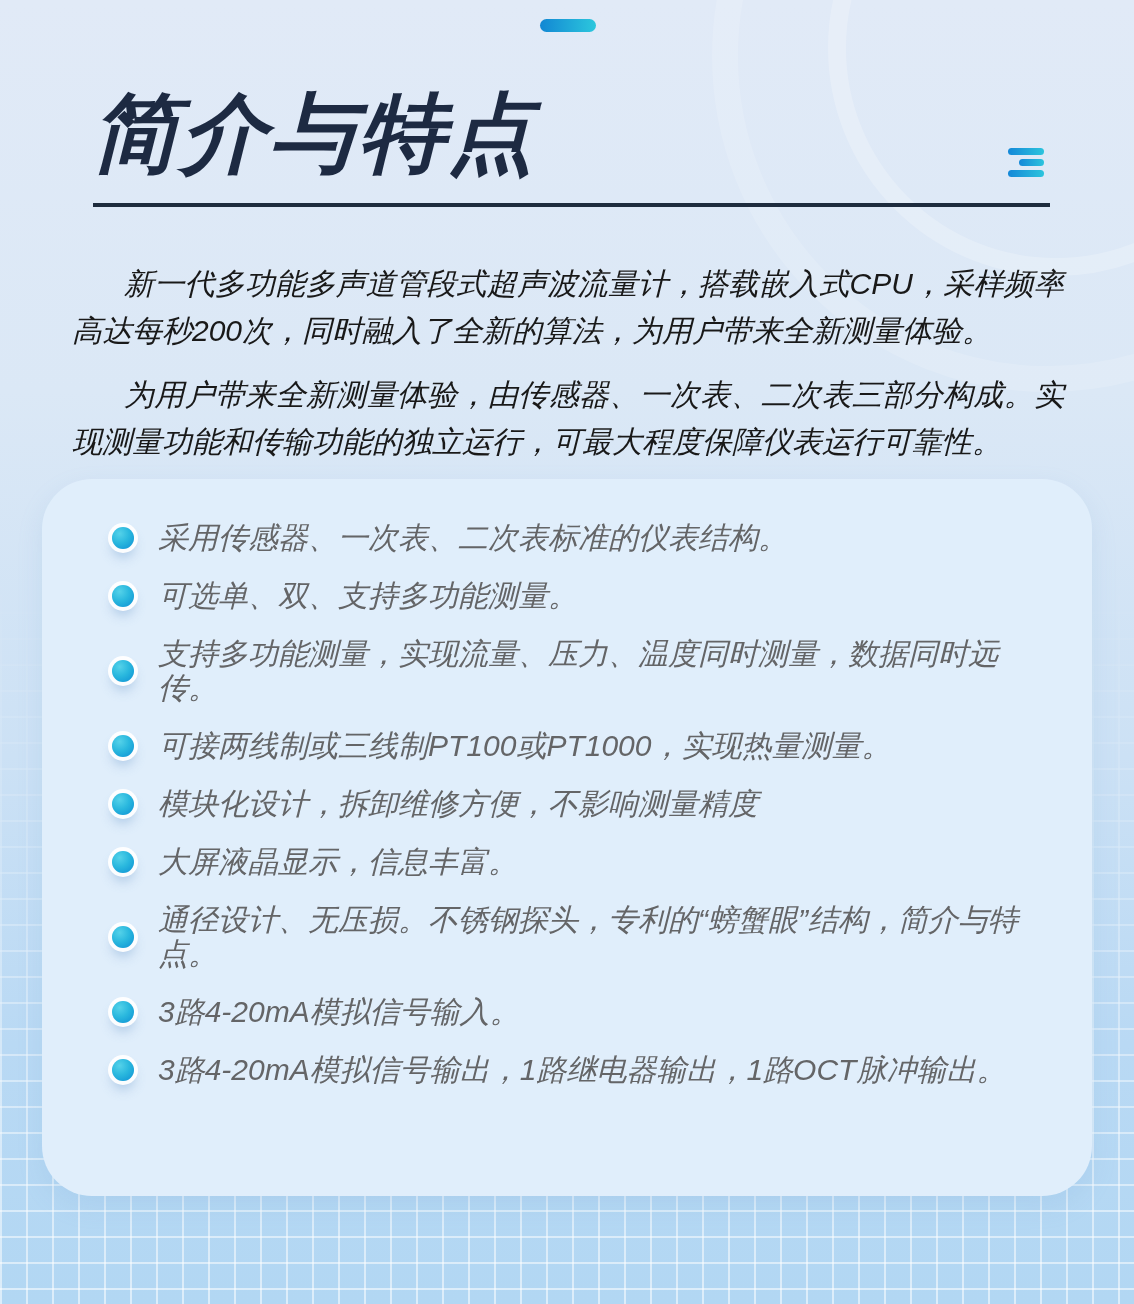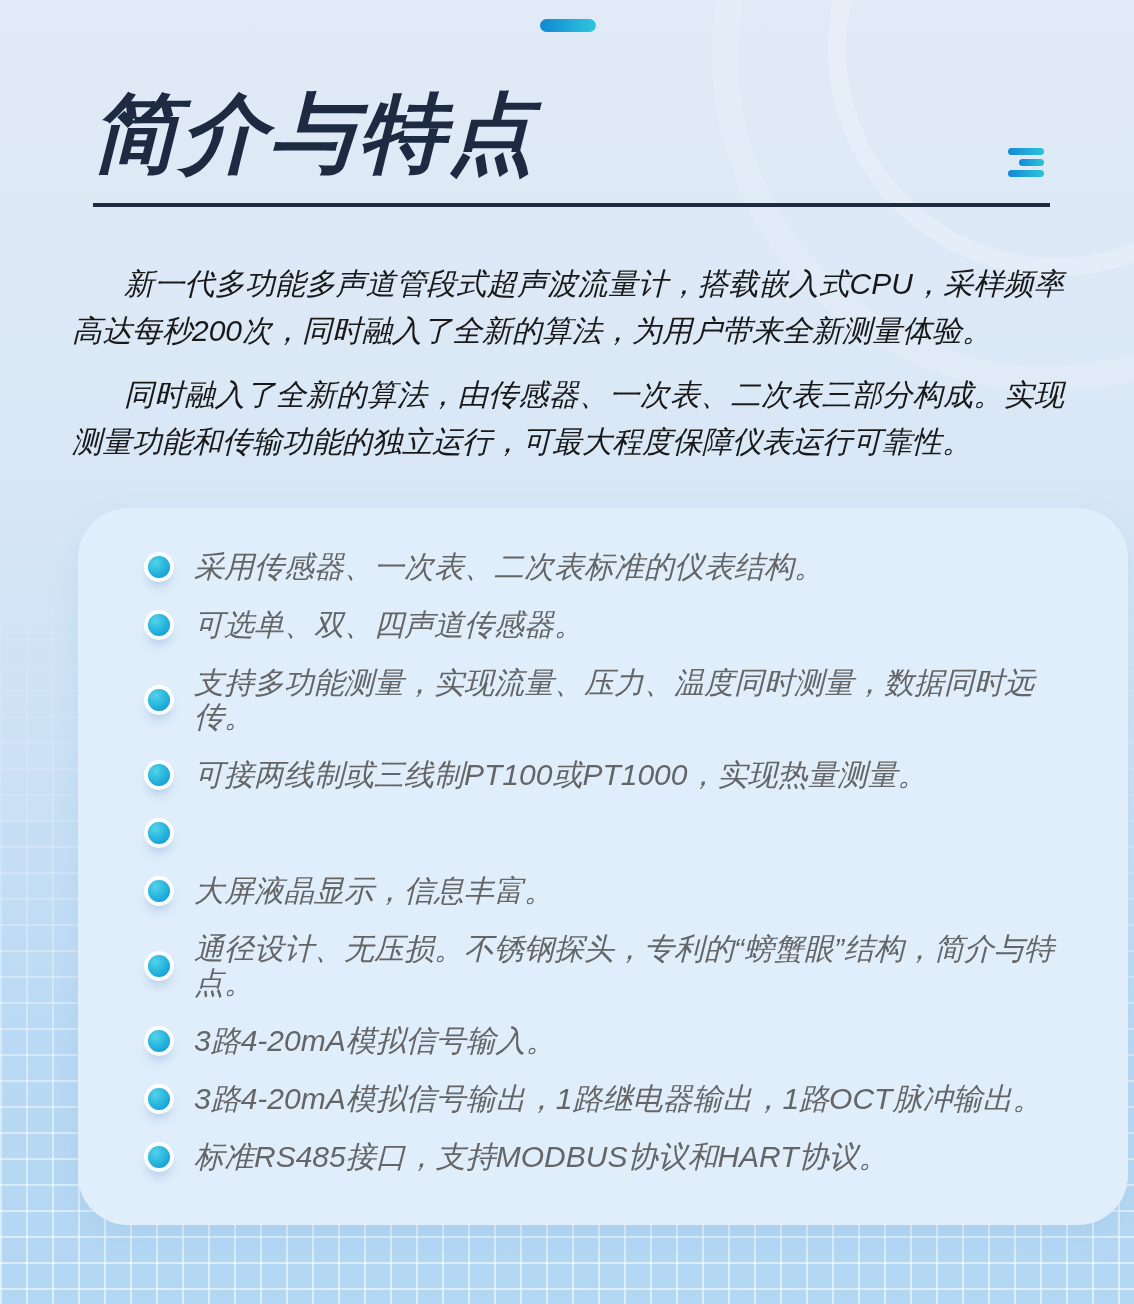--- a/index.html
+++ b/index.html
@@ -43,24 +43,23 @@
   .menu-icon .bar.b3{left:0;top:22px;width:36px;}
   .title-underline{
     position:absolute;left:93px;top:203px;width:957px;height:4px;background:#1e2c3e;
   }
   .intro{
     position:absolute;left:55px;top:243px;width:1026px;
     font-size:30px;line-height:47px;color:#191919;text-align:justify;
   }
   .intro p{margin:17px;text-indent:52px;}
   .feature-card{
-    position:absolute;left:42px;top:508px;width:1050px;height:717px;
+    position:absolute;left:42px;top:479px;width:1050px;height:717px;
     border-radius:50px;background:#e0eefb;
     box-shadow:0 10px 24px rgba(130,170,215,0.18);
-    margin-left:36px;
   }
   .feature-list{
     position:absolute;left:70px;top:42px;right:50px;
     display:flex;flex-direction:column;gap:24px;margin:0;padding:0;list-style:none;
   }
   .feature-item{display:flex;align-items:center;min-height:34px;}
   .bullet-dot{
     flex:0 0 auto;width:22px;height:22px;margin-right:24px;border-radius:50%;
     background:radial-gradient(circle at 35% 30%,#55d2e9,#2ab8de 45%,#149ad6 85%);
     box-shadow:0 0 0 4px rgba(255,255,255,0.95), 0 8px 12px rgba(110,155,205,0.45);
@@ -83,48 +82,49 @@
   <div class="menu-icon">
     <span class="bar b1"></span>
     <span class="bar b2"></span>
     <span class="bar b3"></span>
   </div>
 
   <div class="title-underline"></div>
 
   <div class="intro">
     <p>新一代多功能多声道管段式超声波流量计，搭载嵌入式CPU，采样频率高达每秒200次，同时融入了全新的算法，为用户带来全新测量体验。</p>
-    <p>同时融入了全新的算法，由传感器、一次表、二次表三部分构成。实现测量功能和传输功能的独立运行，可最大程度保障仪表运行可靠性。</p>
+    <p>为用户带来全新测量体验，由传感器、一次表、二次表三部分构成。实现测量功能和传输功能的独立运行，可最大程度保障仪表运行可靠性。</p>
   </div>
 
   <div class="feature-card">
     <ul class="feature-list">
   <li class="feature-item">
     <span class="bullet-dot"></span>
     <span class="feature-text">采用传感器、一次表、二次表标准的仪表结构。</span>
   </li>
 
   <li class="feature-item">
     <span class="bullet-dot"></span>
-    <span class="feature-text">可选单、双、四声道传感器。</span>
+    <span class="feature-text">可选单、双、支持多功能测量。</span>
   </li>
 
 
   <li class="feature-item">
     <span class="bullet-dot"></span>
     <span class="feature-text">支持多功能测量，实现流量、压力、温度同时测量，数据同时远传。</span>
   </li>
 
   <li class="feature-item">
     <span class="bullet-dot"></span>
     <span class="feature-text">可接两线制或三线制PT100或PT1000，实现热量测量。</span>
   </li>
 
   <li class="feature-item">
     <span class="bullet-dot"></span>
+    <span class="feature-text">模块化设计，拆卸维修方便，不影响测量精度</span>
   </li>
 
   <li class="feature-item">
     <span class="bullet-dot"></span>
     <span class="feature-text">大屏液晶显示，信息丰富。</span>
   </li>
 
   <li class="feature-item">
     <span class="bullet-dot"></span>
     <span class="feature-text">通径设计、无压损。不锈钢探头，专利的“螃蟹眼”结构，简介与特点。</span>
@@ -133,20 +133,16 @@
   <li class="feature-item">
     <span class="bullet-dot"></span>
     <span class="feature-text">3路4-20mA模拟信号输入。</span>
   </li>
 
   <li class="feature-item">
     <span class="bullet-dot"></span>
     <span class="feature-text">3路4-20mA模拟信号输出，1路继电器输出，1路OCT脉冲输出。</span>
   </li>
 
-  <li class="feature-item">
-    <span class="bullet-dot"></span>
-    <span class="feature-text">标准RS485接口，支持MODBUS协议和HART协议。</span>
-  </li>
 </ul>
   </div>
 
 </div>
 
 </body></html>

